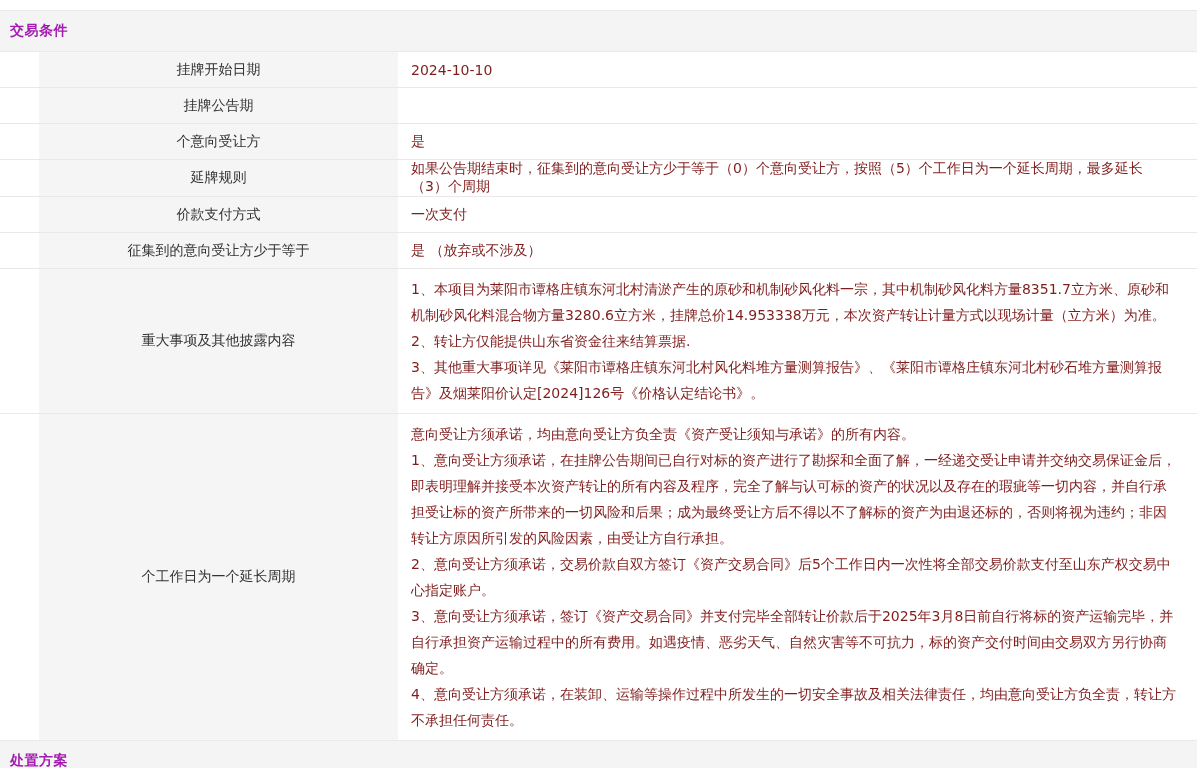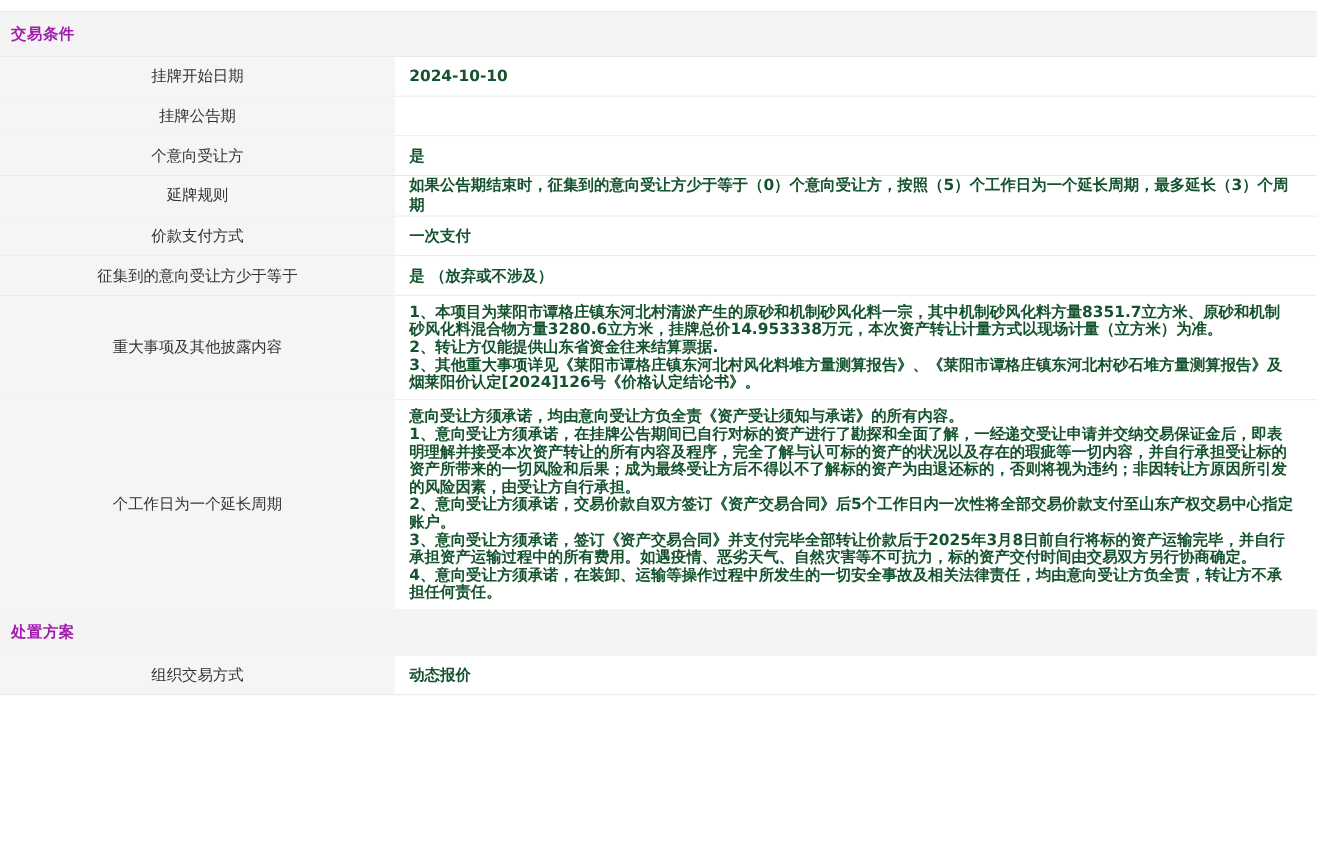--- a/index.html
+++ b/index.html
@@ -37,35 +37,35 @@
     width: 360px;
     min-width: 360px;
     background: #f5f5f5;
     border-right: 1px solid #ffffff;
     display: flex;
     align-items: center;
     justify-content: center;
     text-align: left;
     padding: 4px 20px;
     color: #333;
+    margin-left: 39px;
   }
   .row .value {
     flex: 1;
     padding: 0 20px 0 12px;
     display: flex;
     flex-direction: column;
     justify-content: center;
-    color: #14532d;
-    font-weight: bold;
+    color: #7f1d1d;
   }
   .row.simple { min-height: 36px; }
   .row.multi .value {
     padding-top: 7px;
     padding-bottom: 7px;
-    line-height: 16px;
+    line-height: 26px;
     justify-content: flex-start;
   }
   .row.multi .value .para { margin: 0; }
 </style>
 </head>
 <body>
 
 <div class="doc-table" id="doc-table">
   <div class="section">
     <div class="section-header">交易条件</div>

